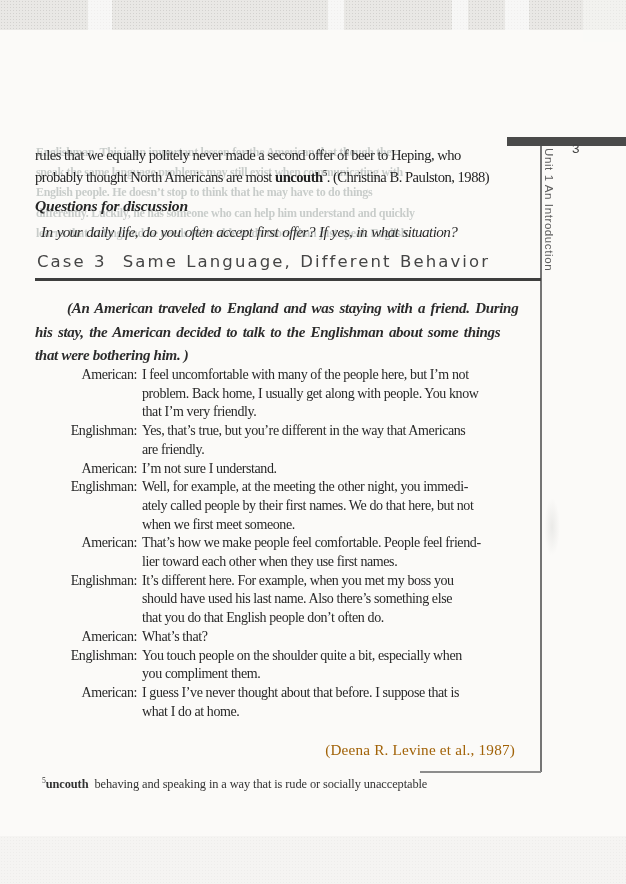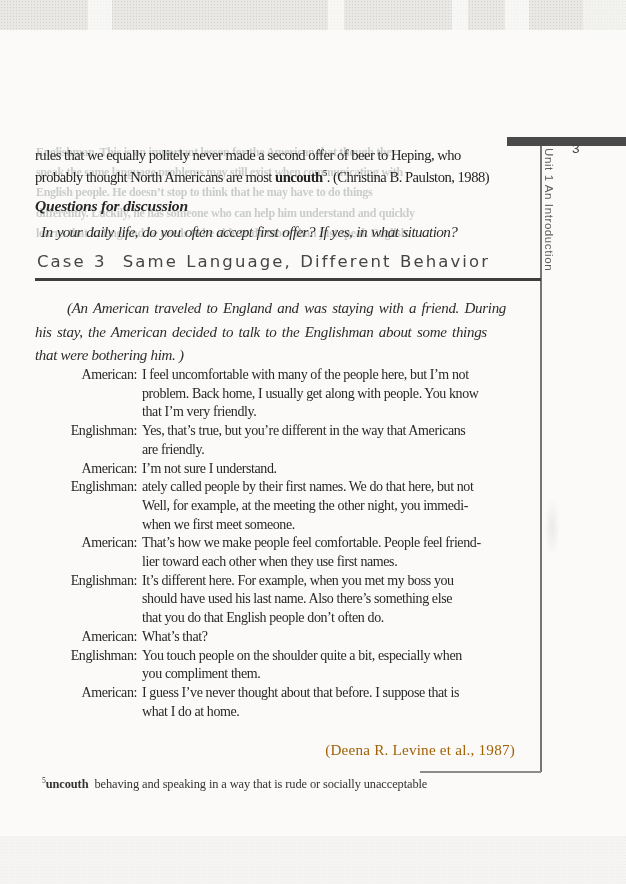--- a/index.html
+++ b/index.html
@@ -60,21 +60,21 @@
     letter-spacing:2.1px;word-spacing:1px;
   }
   .case-head .case-num{margin-right:16px;}
   .case-rule{
     position:absolute;left:35px;top:278px;width:506px;height:3px;
     background:#3e3e3e;
   }
   .scenario{
     position:absolute;left:35px;top:297px;width:480px;
     font-style:italic;font-size:15px;line-height:23.6px;
-    letter-spacing:-0.3px;color:#2c2c2c;
+    letter-spacing:-0.3px;color:#2c2c2c;font-weight:bold;
   }
   .scenario .sline{white-space:nowrap;}
   .scenario .sline:nth-child(-n+2){word-spacing:2px;}
   .scenario .sline:first-child{text-indent:32px;}
   .dialogue{
     position:absolute;left:35px;top:366px;width:490px;
     font-size:14px;line-height:18.7px;letter-spacing:-0.4px;color:#282828;
   }
   .turn{display:flex;}
   .speaker{flex:none;width:102px;text-align:right;padding-right:5px;white-space:nowrap;font-family:Liberation Serif, serif;}
@@ -161,22 +161,22 @@
         </div>
         <div class="turn">
           <div class="speaker">American:</div>
           <div class="speech">
             <div class="line">I’m not sure I understand.</div>
           </div>
         </div>
         <div class="turn">
           <div class="speaker">Englishman:</div>
           <div class="speech">
+            <div class="line">Well, for example, at the meeting the other night, you immedi-</div>
             <div class="line">ately called people by their first names. We do that here, but not</div>
-            <div class="line">Well, for example, at the meeting the other night, you immedi-</div>
             <div class="line">when we first meet someone.</div>
           </div>
         </div>
         <div class="turn">
           <div class="speaker">American:</div>
           <div class="speech">
             <div class="line">That’s how we make people feel comfortable. People feel friend-</div>
             <div class="line">lier toward each other when they use first names.</div>
           </div>
         </div>

